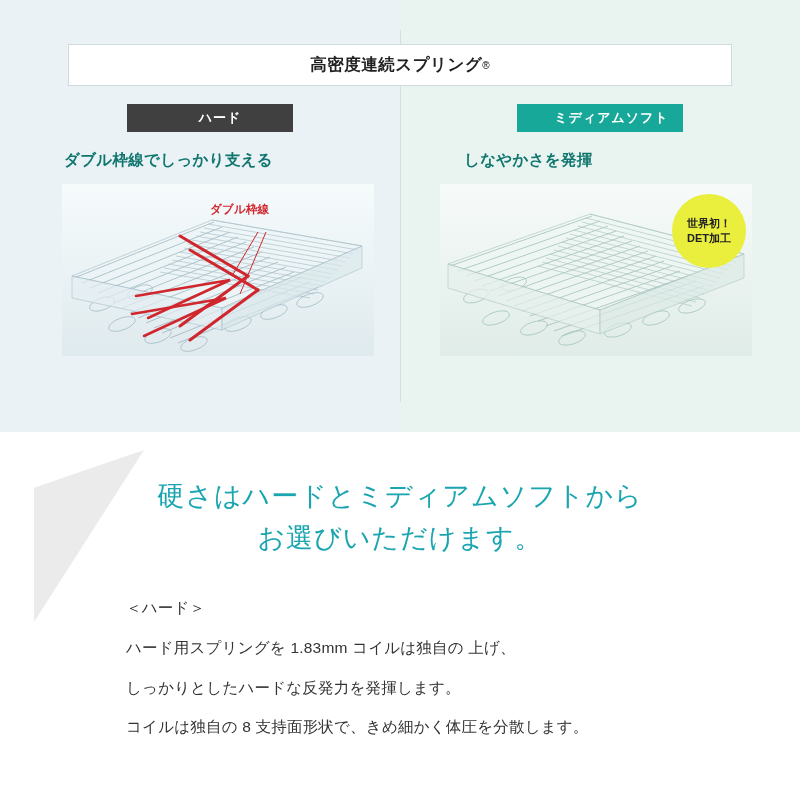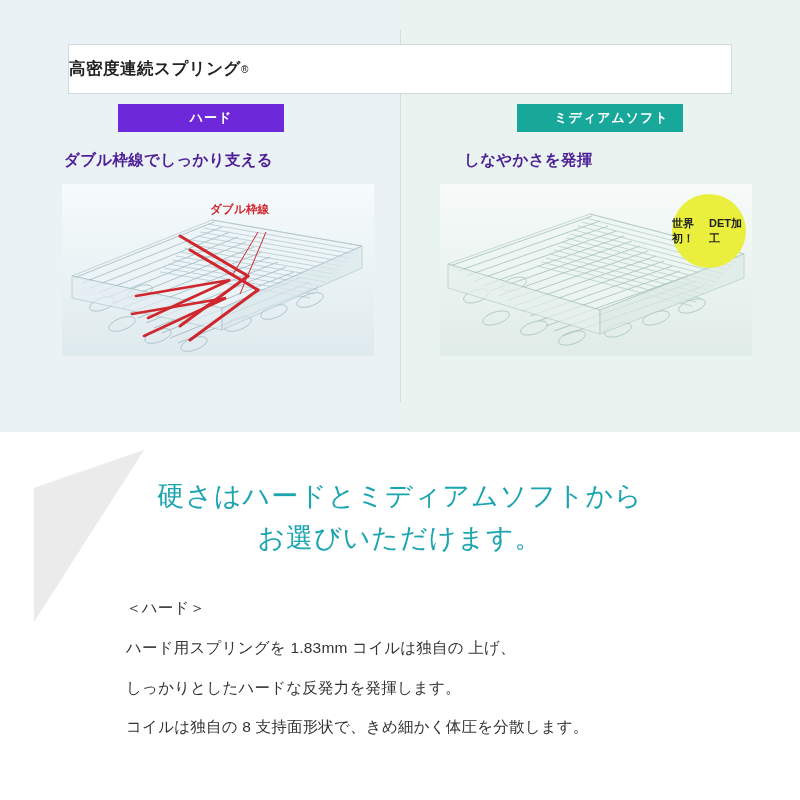--- a/index.html
+++ b/index.html
@@ -14,42 +14,42 @@
   
   .top-panel {
     position: absolute; left: 0; top: 0; width: 800px; height: 432px;
     display: flex;
   }
   .panel-half { position: relative; height: 100%; }
   .panel-left  { width: 400px; background: #eaf2f6; }
   .panel-right { width: 400px; background: #e9f4f1; }
 
   .title-box {
-    position: absolute; left: 68px; top: 44px; width: 664px; height: 50px;
+    position: absolute; left: 68px; top: 44px; width: 664px; height: 42px;
     background: #ffffff; border: 1px solid #cfd9de;
-    display: flex; align-items: center; 
+    display: flex; align-items: center; justify-content: center;
     z-index: 5;
   }
   .title-box .title-text {
     font-size: 16.5px; font-weight: bold; color: #222; letter-spacing: .5px;
   }
   .title-box .reg { font-size: 10px; vertical-align: super; font-weight: normal; }
 
   .tag {
     position: absolute; top: 104px; height: 28px; width: 166px;
     display: flex; align-items: center; justify-content: center;
     color: #fff; font-size: 13px; font-weight: bold; letter-spacing: 1px;
     z-index: 5;
   }
-  .tag-hard   { left: 118px; background: #6d28d9; padding-left: 20px; }
+  .tag-hard   { left: 127px; background: #404040; padding-left: 20px; }
   .tag-medium { left: 517px; background: #17a89a; padding-left: 23px; }
 
   .sub-head {
     position: absolute; top: 150px; font-size: 15.5px; font-weight: bold;
-    color: #4c1d95; letter-spacing: .3px; z-index: 5;
+    color: #0f766e; letter-spacing: .3px; z-index: 5;
   }
   .sub-head-left  { left: 64px; }
   .sub-head-right { left: 464px; }
 
   .photo {
     position: absolute; top: 184px; width: 312px; height: 172px;
     overflow: hidden; background: #fef9c3;
   }
   .photo-left  { left: 62px; }
   .photo-right { left: 440px; background: #f2f8f6; }
@@ -58,21 +58,21 @@
     position: absolute; left: 400px; top: 30px; width: 1px; height: 372px;
     background: #d2e0e4; z-index: 4;
   }
 
   
   .spring-svg { position: absolute; left: 0; top: 0; }
 
   .badge {
     position: absolute; right: 6px; top: 10px; width: 74px; height: 74px;
     border-radius: 50%; background: #e9ef3c;
-    display: flex; flex-direction: row; align-items: center; justify-content: center;
+    display: flex; flex-direction: column; align-items: center; justify-content: center;
     color: #222; font-size: 11px; font-weight: bold; line-height: 1.35; z-index: 6;
   }
 
   .annot-label {
     position: absolute; font-size: 11.5px; font-weight: bold; color: #d0262d;
     z-index: 7; letter-spacing: .2px;
   }
 
   
   .bottom {

